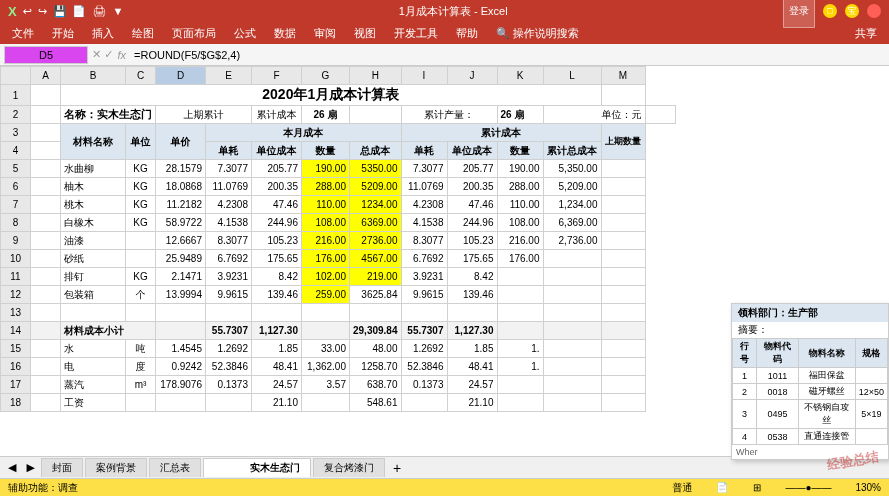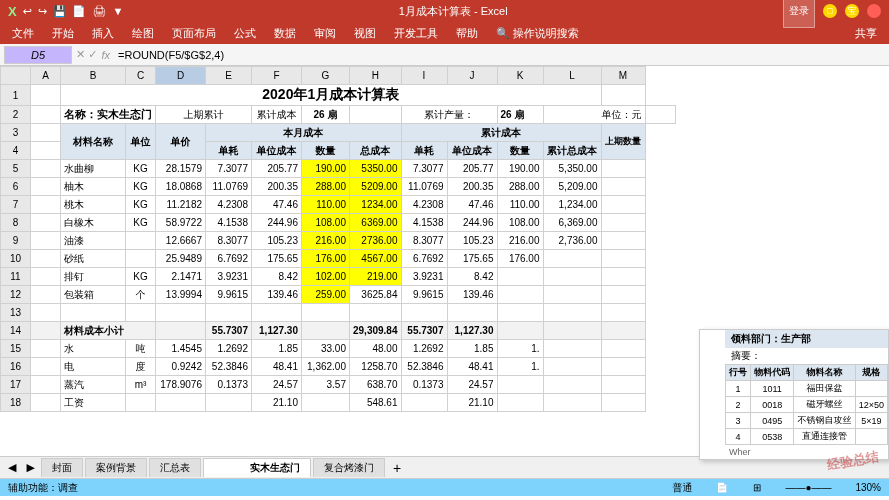--- a/index.html
+++ b/index.html
@@ -12,21 +12,21 @@
     .title-bar-right { display: flex; align-items: center; gap: 8px; }
     .win-btn { width: 14px; height: 14px; border-radius: 50%; display: inline-flex; align-items: center; justify-content: center; font-size: 9px; cursor: pointer; background: rgba(255,255,255,0.3); color: #fff; border: none; }
 
     
     .ribbon { background: #c0392b; padding: 1px 4px 0; }
     .ribbon-tabs { display: flex; gap: 2px; }
     .ribbon-tab { color: #fff; padding: 3px 8px; font-size: 11px; cursor: pointer; border-radius: 2px 2px 0 0; }
     
     
     .formula-bar { background: #f5f5f5; border-bottom: 1px solid #ccc; height: 22px; display: flex; align-items: center; padding: 0 4px; gap: 4px; font-size: 11px; }
-    .cell-ref { width: 68px; border: 1px solid #ccc; height: 18px; text-align: center; font-size: 11px; background: #c4b5fd; padding: 0 2px; font-style: italic; }
+    .cell-ref { width: 84px; border: 1px solid #ccc; height: 18px; text-align: center; font-size: 11px; background: #d946ef; padding: 0 2px; }
     .formula-divider { color: #999; }
     .formula-input { flex: 1; border: none; background: transparent; font-size: 11px; padding: 0 4px; }
     
     table.grid { border-collapse: collapse; font-size: 10px; }
     table.grid th, table.grid td { border: 1px solid #d0d0d0; padding: 1px 3px; white-space: nowrap; min-width: 30px; height: 18px; }
     table.grid th { background: #e8e8e8; text-align: center; font-weight: normal; }
     
     .col-header { background: #e8e8e8; text-align: center; font-weight: normal; border: 1px solid #ccc; padding: 1px 3px; height: 18px; }
     .row-header { background: #e8e8e8; text-align: center; font-weight: normal; border: 1px solid #ccc; width: 28px; min-width: 28px; }
 
@@ -35,24 +35,24 @@
     .cell-center { text-align: center; }
     .cell-right { text-align: right; }
     .cell-yellow { background: #ffff00; }
     
     
     .sheet-tabs { background: #f0f0f0; border-top: 1px solid #ccc; height: 22px; display: flex; align-items: center; padding: 0 4px; gap: 2px; }
     .sheet-tab { padding: 2px 10px; border: 1px solid #ccc; background: #e0e0e0; font-size: 10px; cursor: pointer; border-bottom: none; }
     .sheet-tab.active { background: #fff; font-weight: bold; padding-left: 46px; }
     
     
-    .status-bar { background: #7dd3fc; height: 18px; display: flex; align-items: center; padding: 0 8px; font-size: 10px; justify-content: space-between; border-top: 1px solid #ccc; }
-
-    
-    .float-panel { position: absolute; right: 0; bottom: 40px; background: #fff; border: 1px solid #ccc; width: 190px; font-size: 10px; box-shadow: 2px 2px 5px rgba(0,0,0,0.2); padding-left: 25px; }
+    .status-bar { background: #fde047; height: 18px; display: flex; align-items: center; padding: 0 8px; font-size: 10px; justify-content: space-between; border-top: 1px solid #ccc; }
+
+    
+    .float-panel { position: absolute; right: 0; bottom: 40px; background: #fff; border: 1px solid #ccc; width: 158px; font-size: 10px; box-shadow: 2px 2px 5px rgba(0,0,0,0.2); }
     .float-panel-header { background: #dce6f1; padding: 2px 6px; font-weight: bold; font-size: 10px; }
     .float-panel-subheader { padding: 1px 6px; font-size: 10px; }
     .float-panel table { width: 100%; border-collapse: collapse; }
     .float-panel table th { background: #dce6f1; border: 1px solid #ccc; padding: 1px 3px; text-align: center; font-size: 9px; }
     .float-panel table td { border: 1px solid #ccc; padding: 1px 3px; text-align: center; font-size: 9px; }
 
     
     .watermark { position: absolute; bottom: 30px; right: 10px; color: rgba(200,50,50,0.5); font-size: 13px; font-weight: bold; transform: rotate(-10deg); pointer-events: none; }
     
     .main-content { display: flex; flex-direction: column; height: calc(500px - 22px - 22px - 26px - 22px - 18px); overflow: hidden; }

